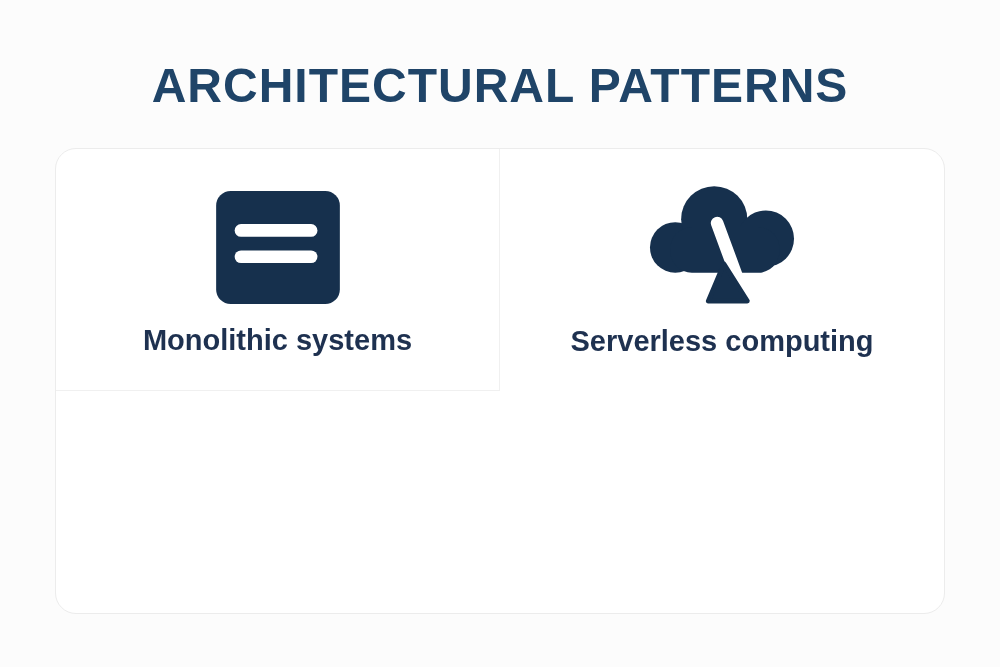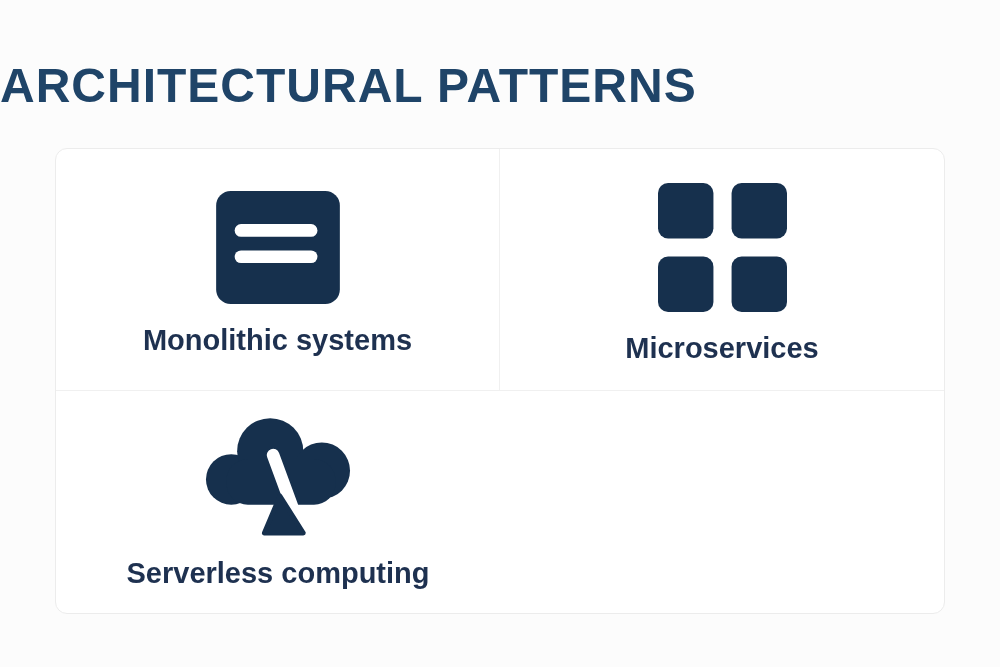--- a/index.html
+++ b/index.html
@@ -16,35 +16,35 @@
   body{
     position:relative;
     background:var(--background);
     font-family:"Liberation Sans", sans-serif;
   }
   .title{
     position:absolute;
     top:58px;
     left:0;
     width:100%;
-    text-align:left;
+    text-align:center;
     font-size:48px;
     font-weight:bold;
     letter-spacing:1px;
     color:var(--title);
   }
   .card{
     position:absolute;
     left:55px;
     top:148px;
     width:890px;
     height:466px;
     background:var(--card-bg);
     border:1px solid var(--card-border);
-    border-radius:12px;
+    border-radius:21px;
     display:grid;
     grid-template-columns:1fr 1fr;
     grid-template-rows:242px 1fr;
     overflow:hidden;
   }
   .cell{
     display:flex;
     flex-direction:column;
     align-items:center;
     justify-content:center;
@@ -71,29 +71,20 @@
 
   <div class="cell cell--mono">
     <svg class="icon" width="124" height="113" viewBox="0 0 127 116" aria-hidden="true">
       <rect x="0" y="0" width="127" height="116" rx="15" fill="currentColor"></rect>
       <rect x="19" y="34" width="85" height="13" rx="6.5" fill="#ffffff"></rect>
       <rect x="19" y="61" width="85" height="13" rx="6.5" fill="#ffffff"></rect>
     </svg>
     <div class="cell-label">Monolithic systems</div>
   </div>
 
-  <div class="cell cell--micro">
-    <svg class="icon" width="129" height="129" viewBox="0 0 128 128" aria-hidden="true">
-      <rect x="0" y="0" width="55" height="55" rx="10" fill="currentColor"></rect>
-      <rect x="73" y="0" width="55" height="55" rx="10" fill="currentColor"></rect>
-      <rect x="0" y="73" width="55" height="55" rx="10" fill="currentColor"></rect>
-      <rect x="73" y="73" width="55" height="55" rx="10" fill="currentColor"></rect>
-    </svg>
-    <div class="cell-label">Microservices</div>
-  </div>
 
 
   <div class="cell cell--serverless">
     <svg class="icon" width="146" height="127" viewBox="0 0 150 130" aria-hidden="true">
 
       <circle cx="27" cy="67" r="26" fill="currentColor"></circle>
       <circle cx="67" cy="38" r="34" fill="currentColor"></circle>
       <circle cx="120" cy="58" r="29" fill="currentColor"></circle>
       <rect x="22" y="46" width="112" height="47" rx="22" fill="currentColor"></rect>
 

